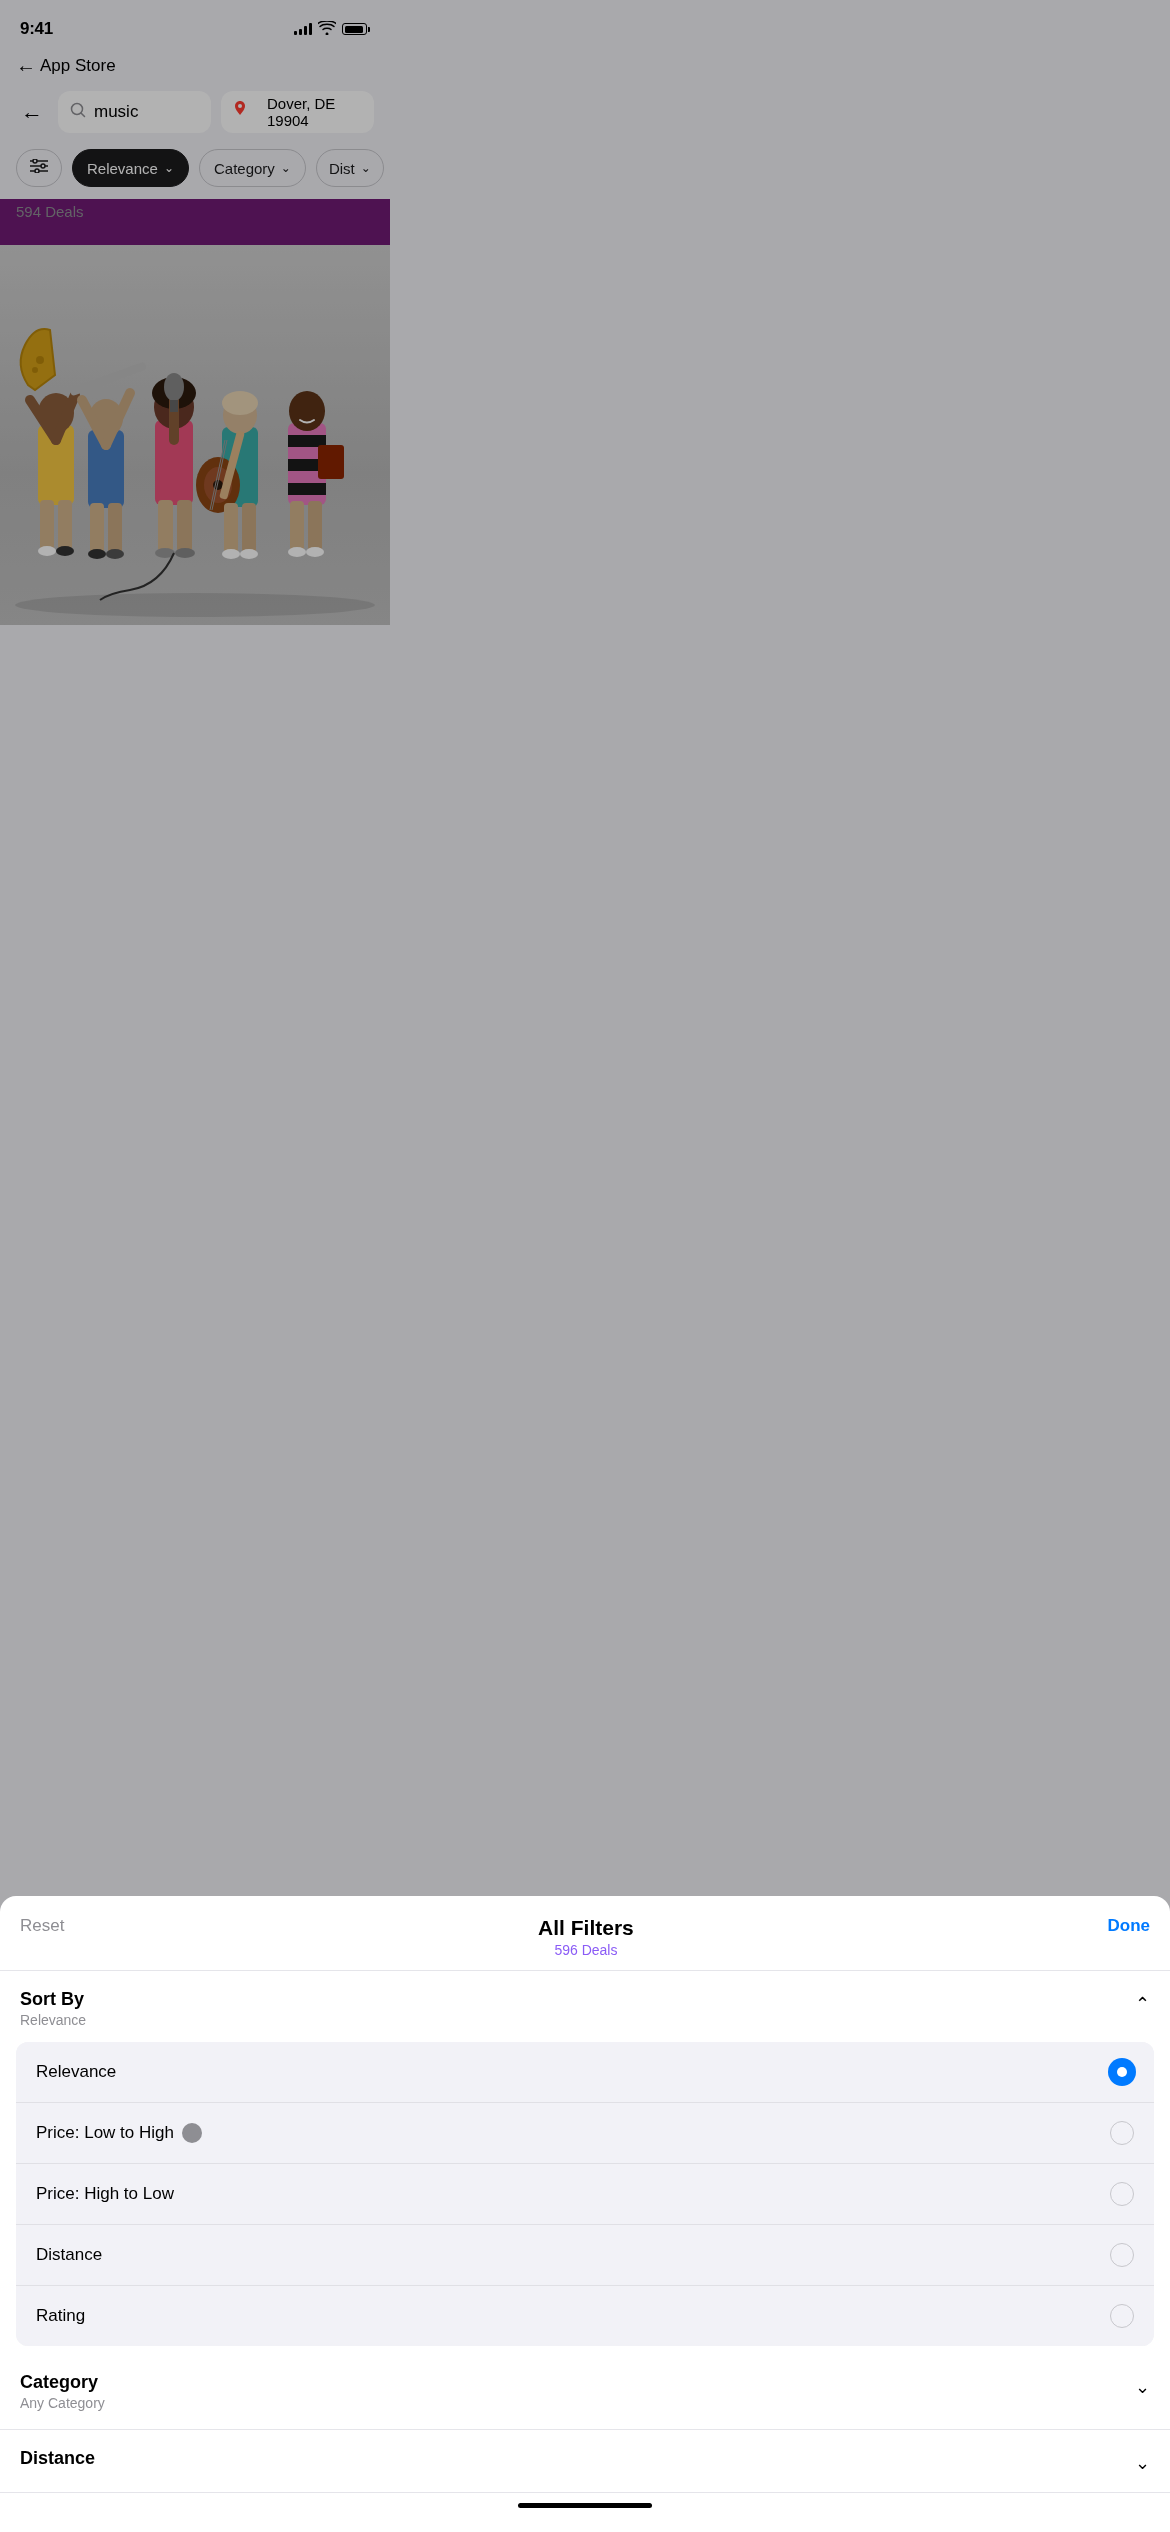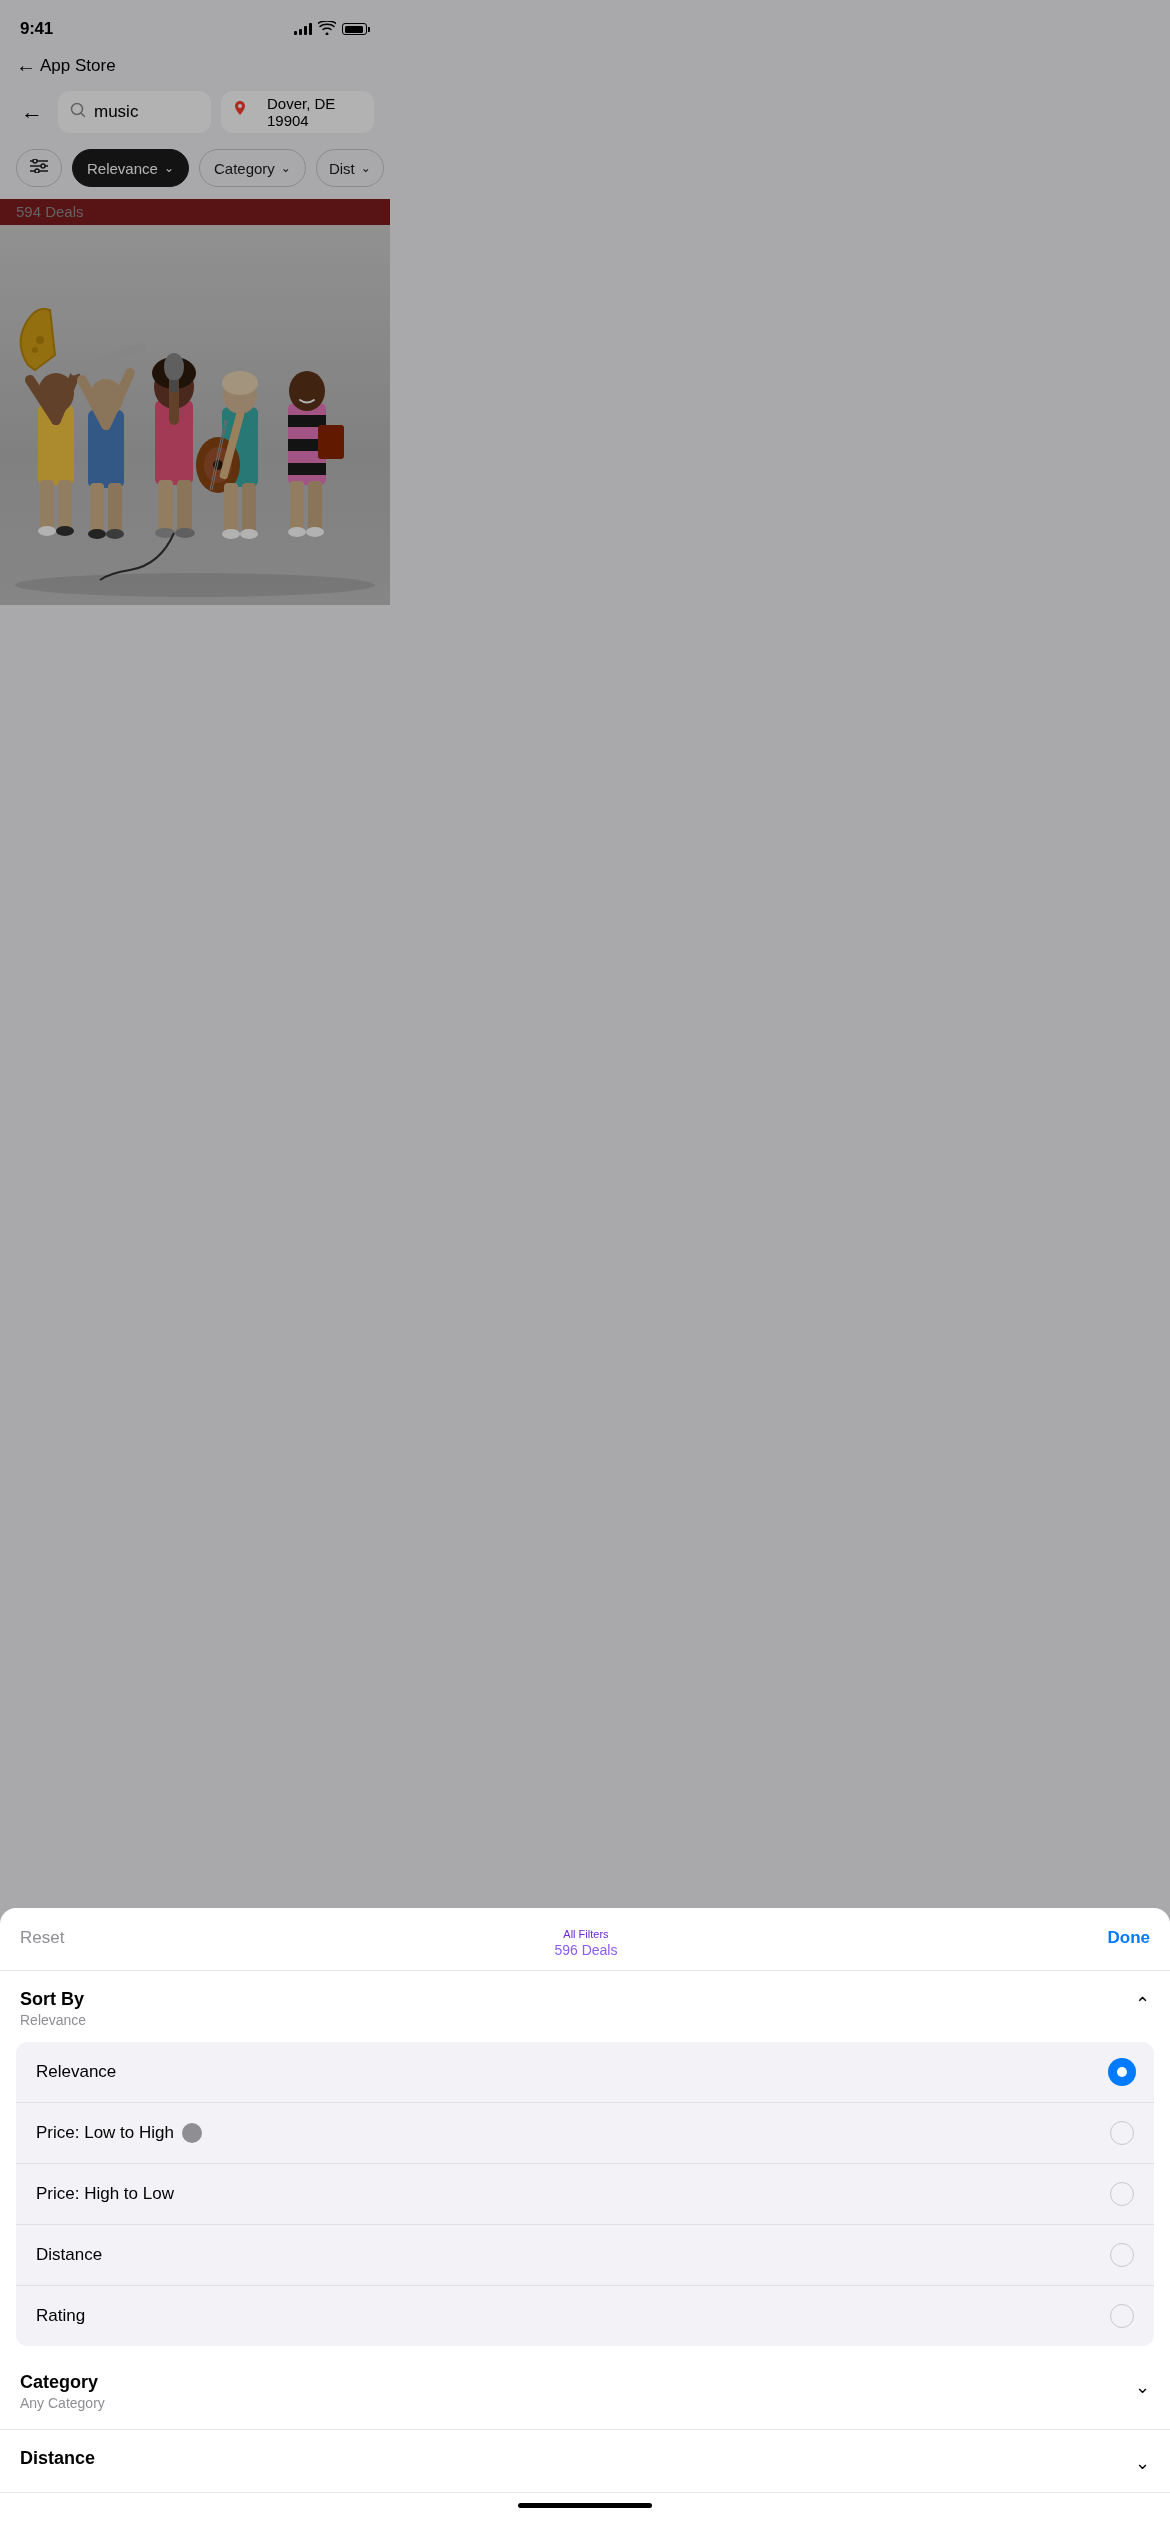--- a/index.html
+++ b/index.html
@@ -190,22 +190,22 @@
     .filter-btn .chevron {
       font-size: 12px;
       color: #1c1c1e;
     }
     .filter-btn.active .chevron {
       color: #fff;
     }
 
     
     .deals-count-row {
-      background: #7f1d1d;
-      padding: 4px 16px 4px 16px;
+      background: #701a75;
+      padding: 4px 16px 24px 16px;
     }
     .deals-count {
       font-size: 15px;
       color: #8e8e93;
       font-weight: 400;
     }
 
     
     .hero-image {
       background: linear-gradient(145deg, #e8e8e8 0%, #d0d0d0 100%);
@@ -256,23 +256,23 @@
     }
     .filter-reset {
       font-size: 17px;
       color: #8e8e93;
       font-weight: 400;
     }
     .filter-title-block {
       text-align: center;
     }
     .filter-title {
-      font-size: 11px;
-      font-weight: 400;
-      color: #6d28d9;
+      font-size: 21px;
+      font-weight: 700;
+      color: #000000;
     }
     .filter-subtitle {
       font-size: 14px;
       color: #8b5cf6;
       margin-top: 2px;
     }
     .filter-done {
       font-size: 17px;
       color: #007aff;
       font-weight: 600;

